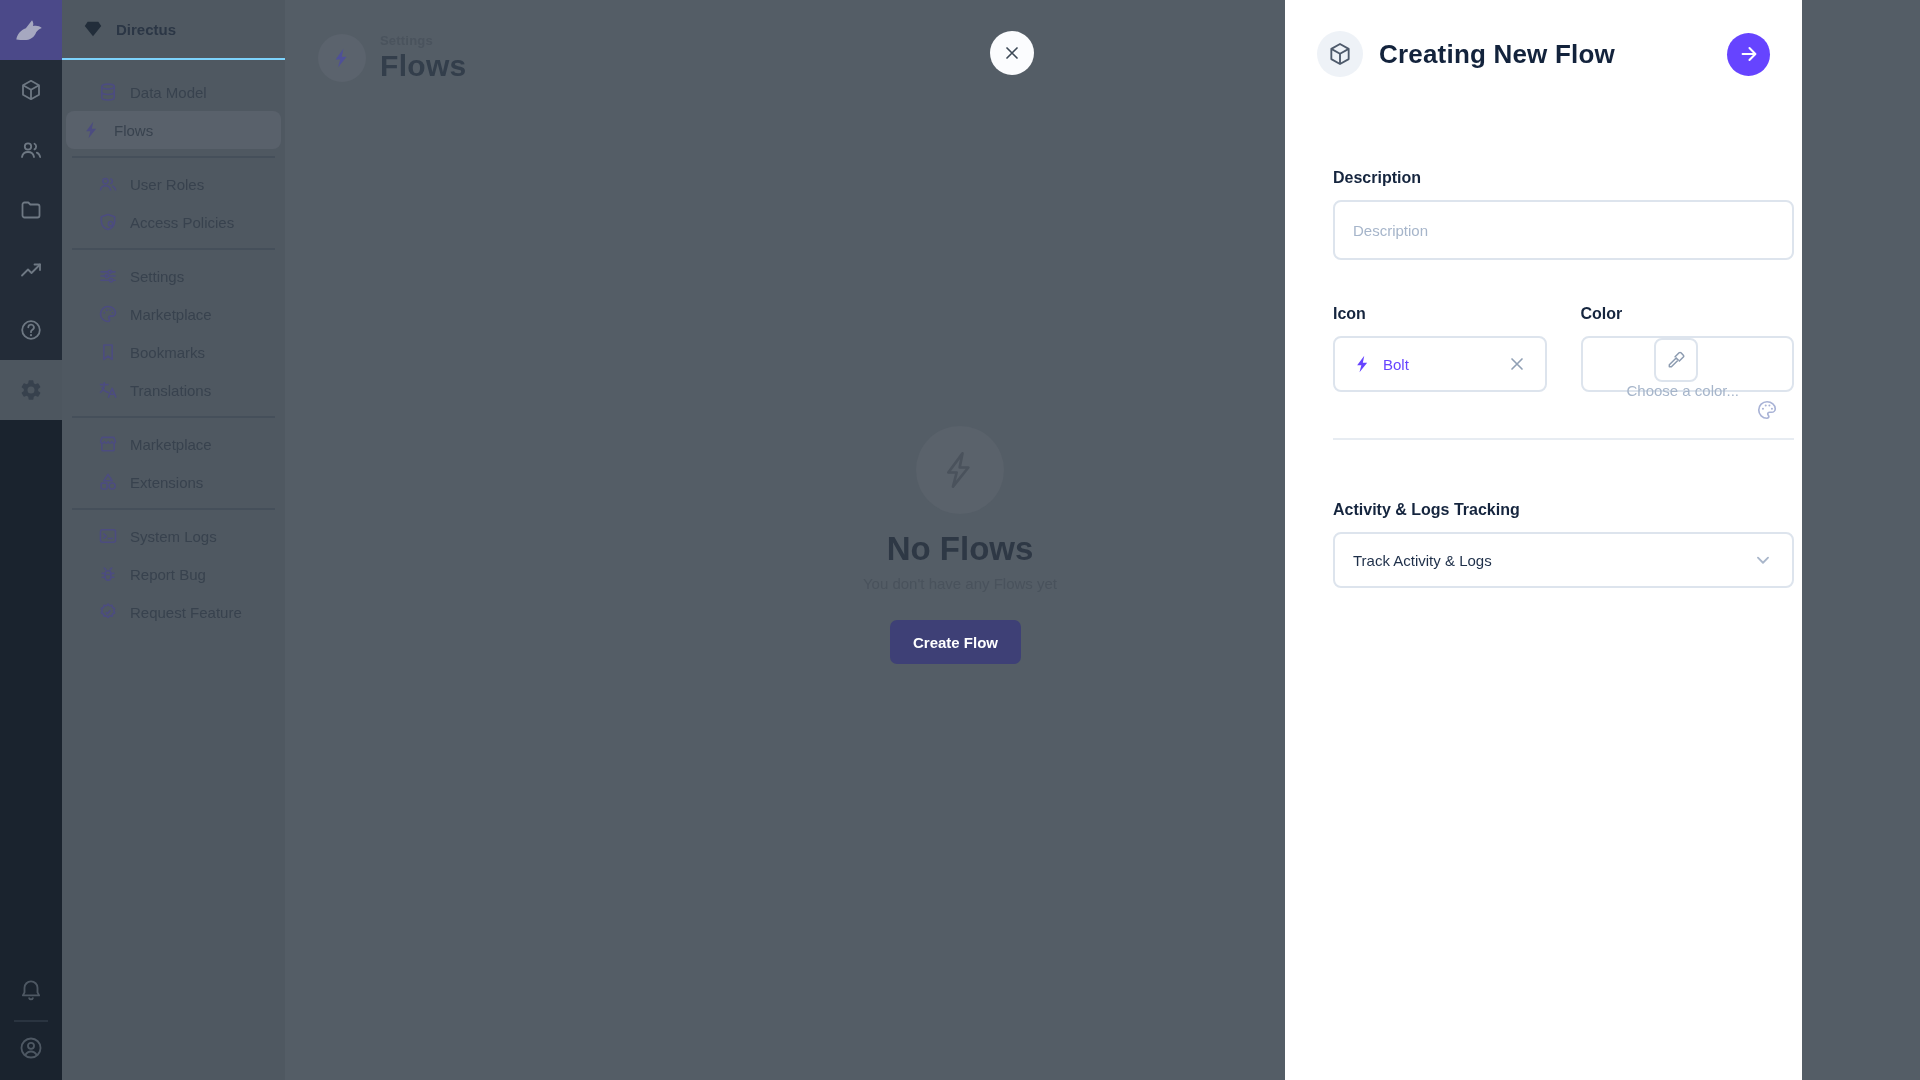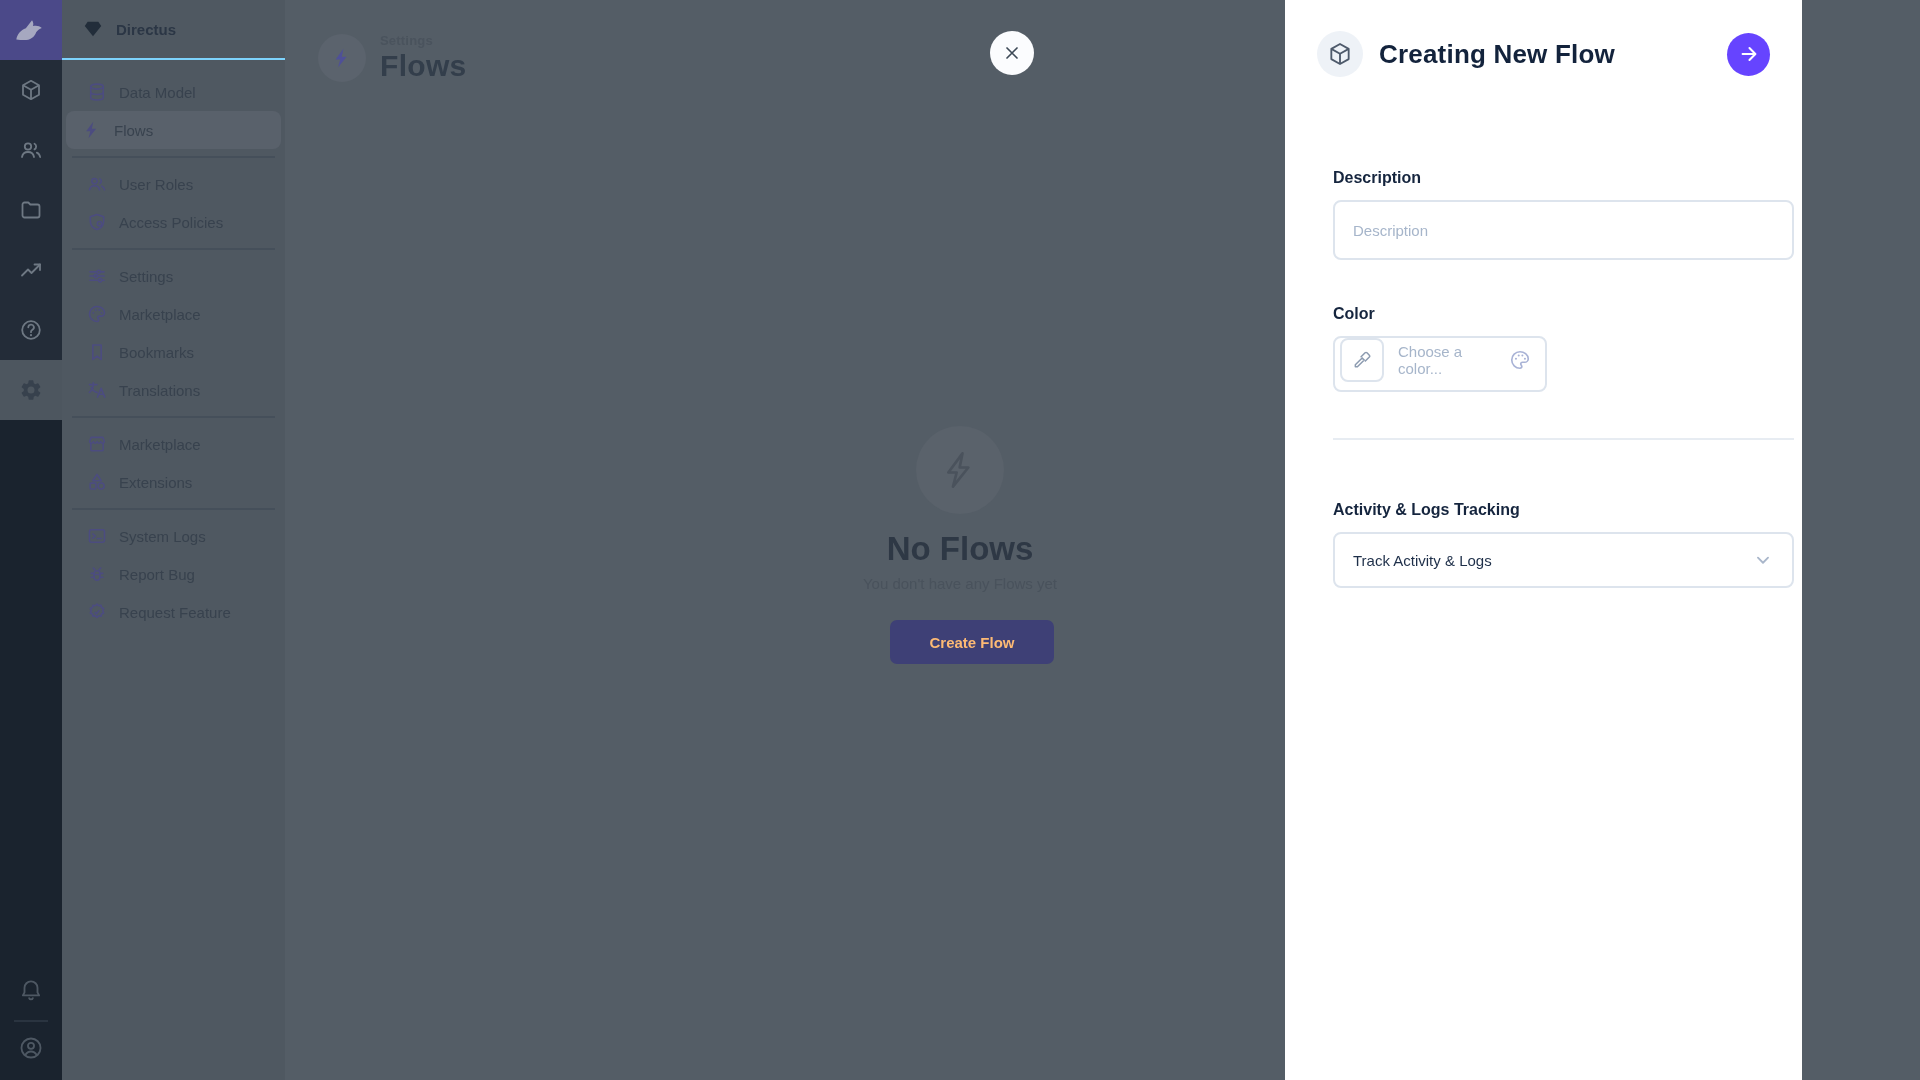--- a/index.html
+++ b/index.html
@@ -18,39 +18,39 @@
     background:transparent; border:none; cursor:pointer; color:#4e5863; }
   .m-divider { position:absolute; left:14px; width:34px; height:2px; background:#2a3440; }
 
   
   .side-nav { position:absolute; left:62px; top:0; width:223px; height:1080px; background:#4f5861; }
   .nav-header { height:60px; display:flex; align-items:center; padding-left:20px; gap:12px;
     border-bottom:2px solid #7dd3fc; color:#2b3645; cursor:pointer; }
   .nav-header .gem { color:#222d3a; }
   .nav-header .proj { font-size:15px; font-weight:bold; color:#2b3645; }
   .nav-items { padding-top:13px; }
-  .nav-item { height:38px; display:flex; align-items:center; padding-left:25px; gap:12px; cursor:pointer;
+  .nav-item { height:38px; display:flex; align-items:center; padding-left:36px; gap:12px; cursor:pointer;
     font-size:15px; font-weight:500; color:#38424e; }
   .nav-item .ni { color:#4c4c80; flex:0 0 auto; display:flex; }
   .nav-item.active { background:#59616b; border-radius:8px; margin:0 4px; padding-left:16px; }
   .nav-div { height:2px; background:#454f5a; margin:7px 10px; }
 
   
   .content { position:absolute; left:285px; top:0; width:790px; height:1080px; background:#545d66; }
   .page-header { position:absolute; left:33px; top:33px; display:flex; align-items:center; gap:14px; }
   .hdr-badge { width:48px; height:48px; border-radius:50%; background:#5b636d; display:flex; align-items:center; justify-content:center; color:#4f5098; }
   .crumb { font-size:13px; font-weight:bold; color:#4a535d; letter-spacing:.2px; }
   .page-title { font-size:30px; font-weight:bold; color:#333e4b; letter-spacing:.3px; margin-top:1px; }
   .empty { position:absolute; left:0; top:0; width:100%; }
   .empty-circle { position:absolute; left:631px; top:426px; width:88px; height:88px; border-radius:50%;
     background:#5a626b; display:flex; align-items:center; justify-content:center; color:#4a525c; }
   .empty-title { position:absolute; left:0; top:530px; width:1350px; text-align:center; font-size:33px; font-weight:bold; color:#2e3845; }
   .empty-sub { position:absolute; left:0; top:575px; width:1350px; text-align:center; font-size:15px; color:#49525c; }
-  .cta-btn { position:absolute; left:605px; top:620px; width:164px; height:44px; border:none; border-radius:7px;
-    background:#3e4076; color:#fdba74; font-size:15px; font-weight:bold; cursor:pointer; font-family:inherit; }
+  .cta-btn { position:absolute; left:605px; top:620px; width:131px; height:44px; border:none; border-radius:7px;
+    background:#3e4076; color:#ffffff; font-size:15px; font-weight:bold; cursor:pointer; font-family:inherit; }
 
   
   .close-btn { position:absolute; left:990px; top:31px; width:44px; height:44px; border-radius:50%;
     background:#fbfcfe; border:none; display:flex; align-items:center; justify-content:center;
     color:#3d4956; cursor:pointer; z-index:30; }
 
   
   .drawer-nav { position:absolute; left:1075px; top:0; width:210px; height:1080px; background:#f0f4f9; z-index:20; padding:14px 8px; }
   .dn-item { height:34px; display:flex; align-items:center; padding:0 16px; border-radius:7px; margin-bottom:6px;
     font-size:15px; font-weight:600; color:#202f42; cursor:pointer; }
@@ -70,21 +70,21 @@
   .f-input { height:56px; border:2px solid #dde4ed; border-radius:8px; display:flex; align-items:center;
     padding:0 18px; font-size:15px; color:#1e2f49; background:#fff; }
   .f-input.clickable { cursor:pointer; }
   .placeholder { color:#a6b5ca; }
   .chev { margin-left:auto; color:#a9b6ca; display:flex; }
   .mt-desc { margin-top:60px; }
   .mt-iconrow { margin-top:44px; }
   .icon-field .bolt-sm { color:#6644ff; display:flex; }
   .icon-field .val { color:#6644ff; font-weight:500; margin-left:10px; }
   .icon-field .clear { margin-left:auto; color:#90a0b5; display:flex; cursor:pointer; }
-  .color-field { padding:0 14px 8px 5px; }
+  .color-field { padding:0 14px 8px 5px;flex-direction:column; }
   .swatch-btn { width:44px; height:44px; border:2px solid #dde4ed; border-radius:8px; background:#fff;
     display:flex; align-items:center; justify-content:center; color:#8c9bb0; cursor:pointer; margin-right:14px; flex:0 0 auto; }
   .palette-ico { margin-left:auto; color:#a9b3d6; display:flex; cursor:pointer; }
   .f-divider { height:2px; background:#e7ecf2; margin-top:46px; }
   .mt-activity { margin-top:60px; }
   svg { display:block; }
 </style>
 </head>
 <body>
 
@@ -340,20 +340,36 @@
     <div class="form">
 
       <div class="mt-desc">
         <div class="f-label">Description</div>
         <div class="f-input" style="height:60px">
           <span class="placeholder">Description</span>
         </div>
       </div>
 
       <div class="row2 mt-iconrow">
+        <div>
+          <div class="f-label">Icon</div>
+          <div class="f-input clickable icon-field">
+            <span class="bolt-sm">
+                <svg width="20" height="20" viewBox="0 0 24 24" fill="currentColor">
+                  <path d="M13.5 2L5 13.5h5L7.8 22 17 10.5h-5.2z"></path>
+                </svg>
+              </span>
+            <span class="val">Bolt</span>
+            <span class="clear">
+                <svg width="20" height="20" viewBox="0 0 24 24" fill="none" stroke="currentColor" stroke-width="2" stroke-linecap="round">
+                  <path d="M6 6l12 12M18 6L6 18"></path>
+                </svg>
+              </span>
+          </div>
+        </div>
         <div>
           <div class="f-label">Color</div>
           <div class="f-input clickable color-field">
             <button class="swatch-btn">
               <svg width="20" height="20" viewBox="0 0 24 24" fill="none" stroke="currentColor" stroke-width="1.8" stroke-linecap="round" stroke-linejoin="round">
                   <path d="M4 20.2v-2.5l8.2-8.2 2.5 2.5-8.2 8.2z"></path>
                   <path d="M10.9 8.2l4.8-4.8a1.6 1.6 0 0 1 2.3 0l2.8 2.8a1.6 1.6 0 0 1 0 2.3l-4.8 4.8"></path>
                 </svg>
             </button>
             <span class="placeholder">Choose a color...</span>

